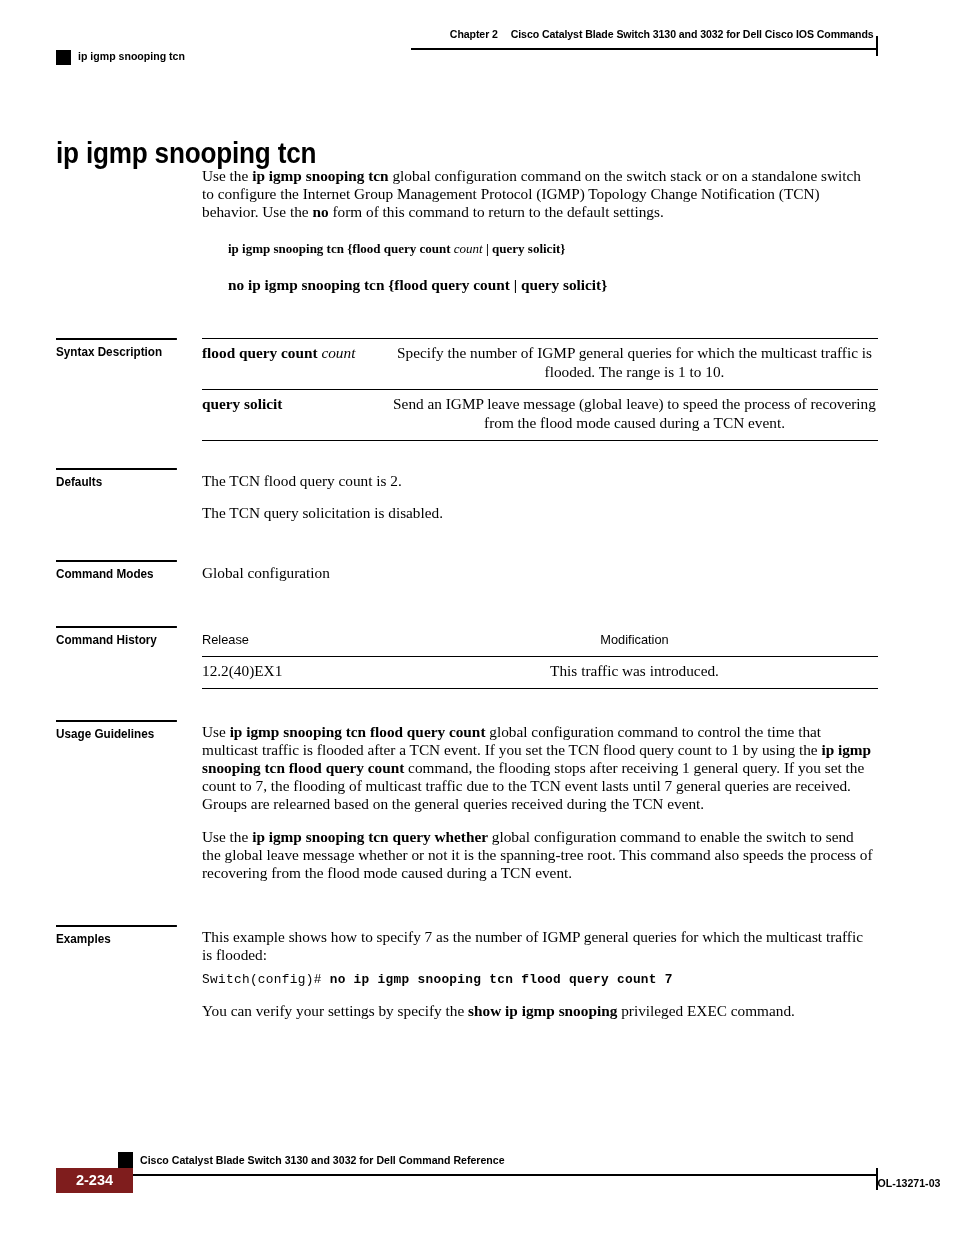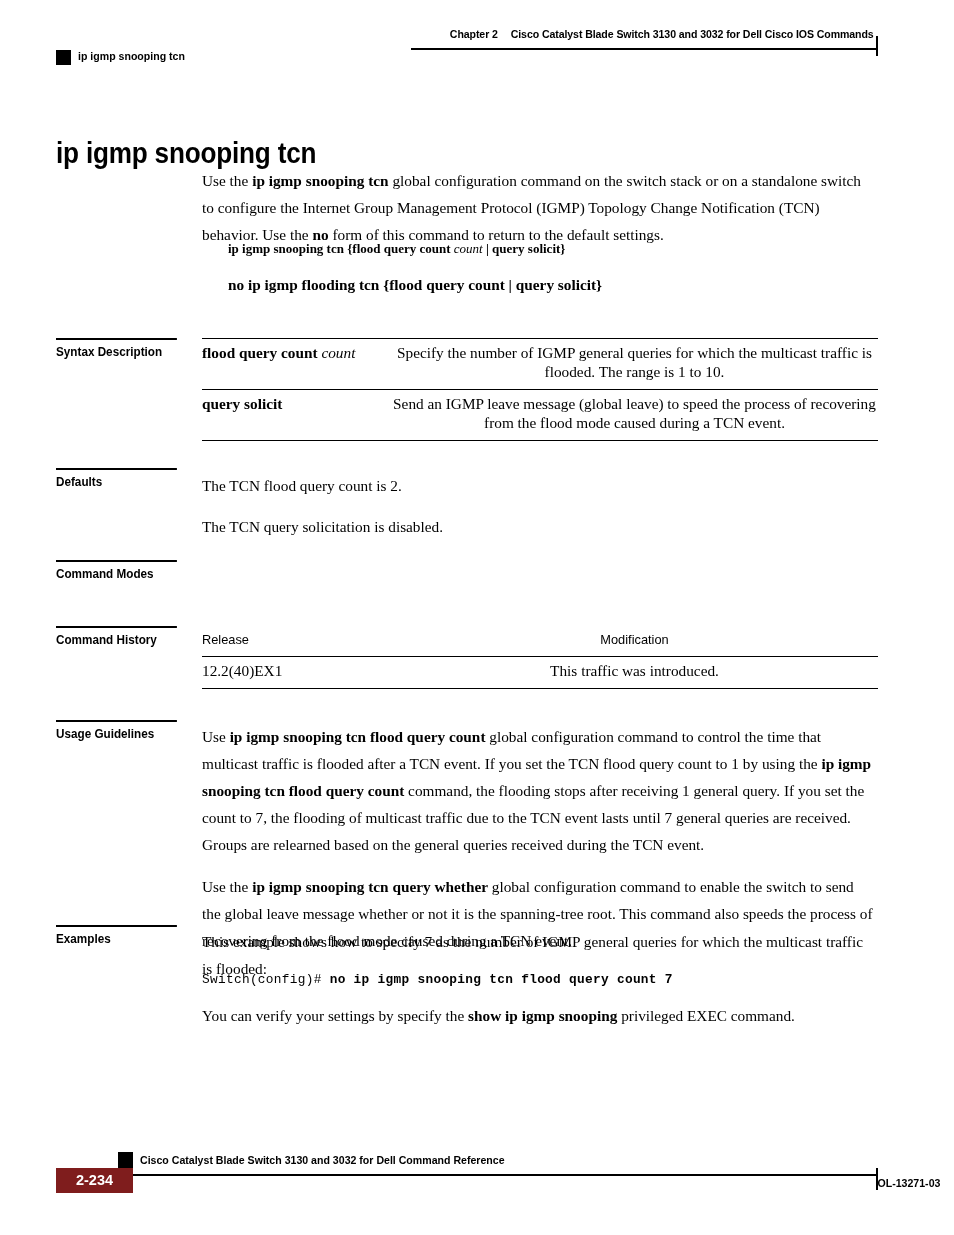--- a/index.html
+++ b/index.html
@@ -91,21 +91,21 @@
     font-weight: bold;
     font-size: 29px;
     letter-spacing: -0.2px;
     transform: scaleX(0.9);
     transform-origin: left top;
     white-space: nowrap;
   }
   p.para {
     margin: 0;
     font-size: 15.3px;
-    line-height: 27px;
+    line-height: 18px;
     text-align: left;
   }
   b, strong { font-weight: bold; }
   i, em { font-style: italic; }
 
   .intro {
     position: absolute;
     left: 202px;
     top: 167px;
     width: 660px;
@@ -275,21 +275,21 @@
   </div>
 
   <h1 class="cmd-title">ip igmp snooping tcn</h1>
 
   <div class="intro">
     <p class="para"><span>Use the </span><b>ip igmp snooping tcn</b><span> global configuration command on the switch stack or on a standalone switch to configure the Internet Group Management Protocol (IGMP) Topology Change Notification (TCN) behavior. Use the </span><b>no</b><span> form of this command to return to the default settings.</span></p>
   </div>
 
   <div class="syntax-line-1"><span>ip igmp snooping tcn</span><span class="brace"> {</span><span>flood query count</span><span>&nbsp;</span><span class="arg">count</span><span class="brace"> | </span><span>query solicit</span><span class="brace">}</span></div>
 
-  <div class="syntax-line-2"><span>no ip igmp flooding tcn</span><span class="brace"> {</span><span>flood query count</span><span class="brace"> | </span><span>query solicit</span><span class="brace">}</span></div>
+  <div class="syntax-line-2"><span>no ip igmp snooping tcn</span><span class="brace"> {</span><span>flood query count</span><span class="brace"> | </span><span>query solicit</span><span class="brace">}</span></div>
 
   <div class="sec-label" style="top:338px;">Syntax Description</div>
 
   <table class="doctable" style="top:338px;">
     <tbody>
       <tr class="rule-top">
         <td class="col-a"><b>flood query count </b><i>count</i></td>
         <td class="col-b">Specify the number of IGMP general queries for which the multicast traffic is flooded. The range is 1 to 10.</td>
       </tr>
       <tr class="rule-top rule-bot">
@@ -299,20 +299,23 @@
     </tbody>
   </table>
 
   <div class="sec-label" style="top:468px;">Defaults</div>
   <div style="position:absolute; left:202px; top:472px; width:660px;">
     <p class="para">The TCN flood query count is 2.</p>
     <p class="para" style="margin-top:14px;">The TCN query solicitation is disabled.</p>
   </div>
 
   <div class="sec-label" style="top:560px;">Command Modes</div>
+  <div style="position:absolute; left:202px; top:564px; width:660px;">
+    <p class="para">Global configuration</p>
+  </div>
 
   <div class="sec-label" style="top:626px;">Command History</div>
   <table class="doctable" style="top:626px;">
     <thead>
       <tr>
         <th class="col-a th-sans">Release</th>
         <th class="col-b th-sans">Modification</th>
       </tr>
     </thead>
     <tbody>

